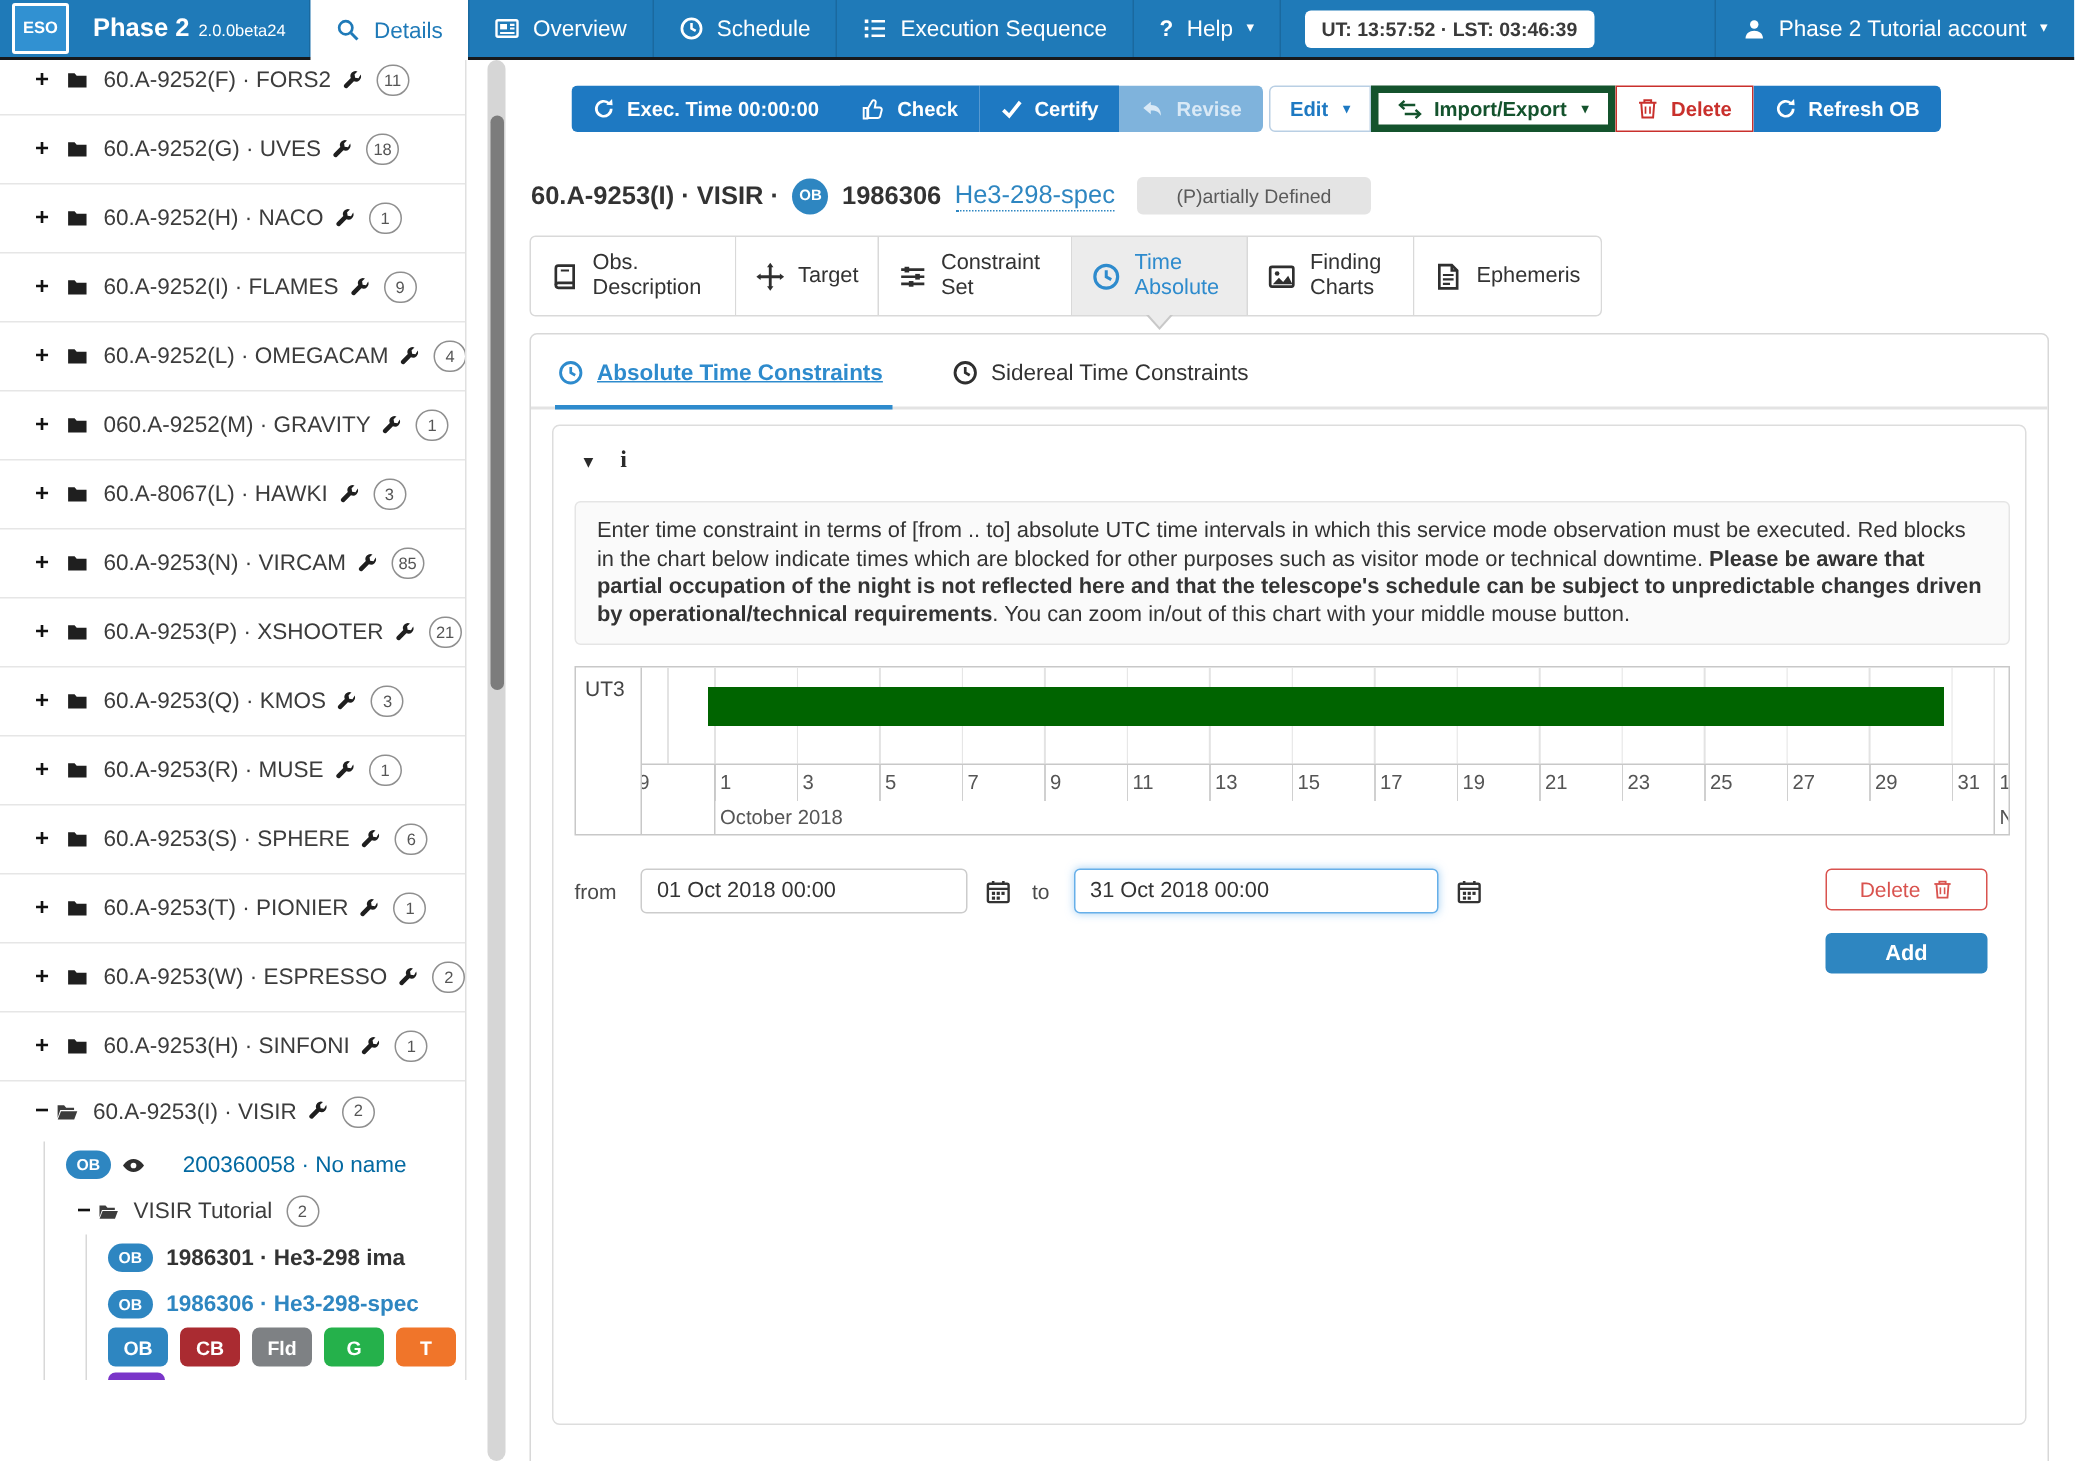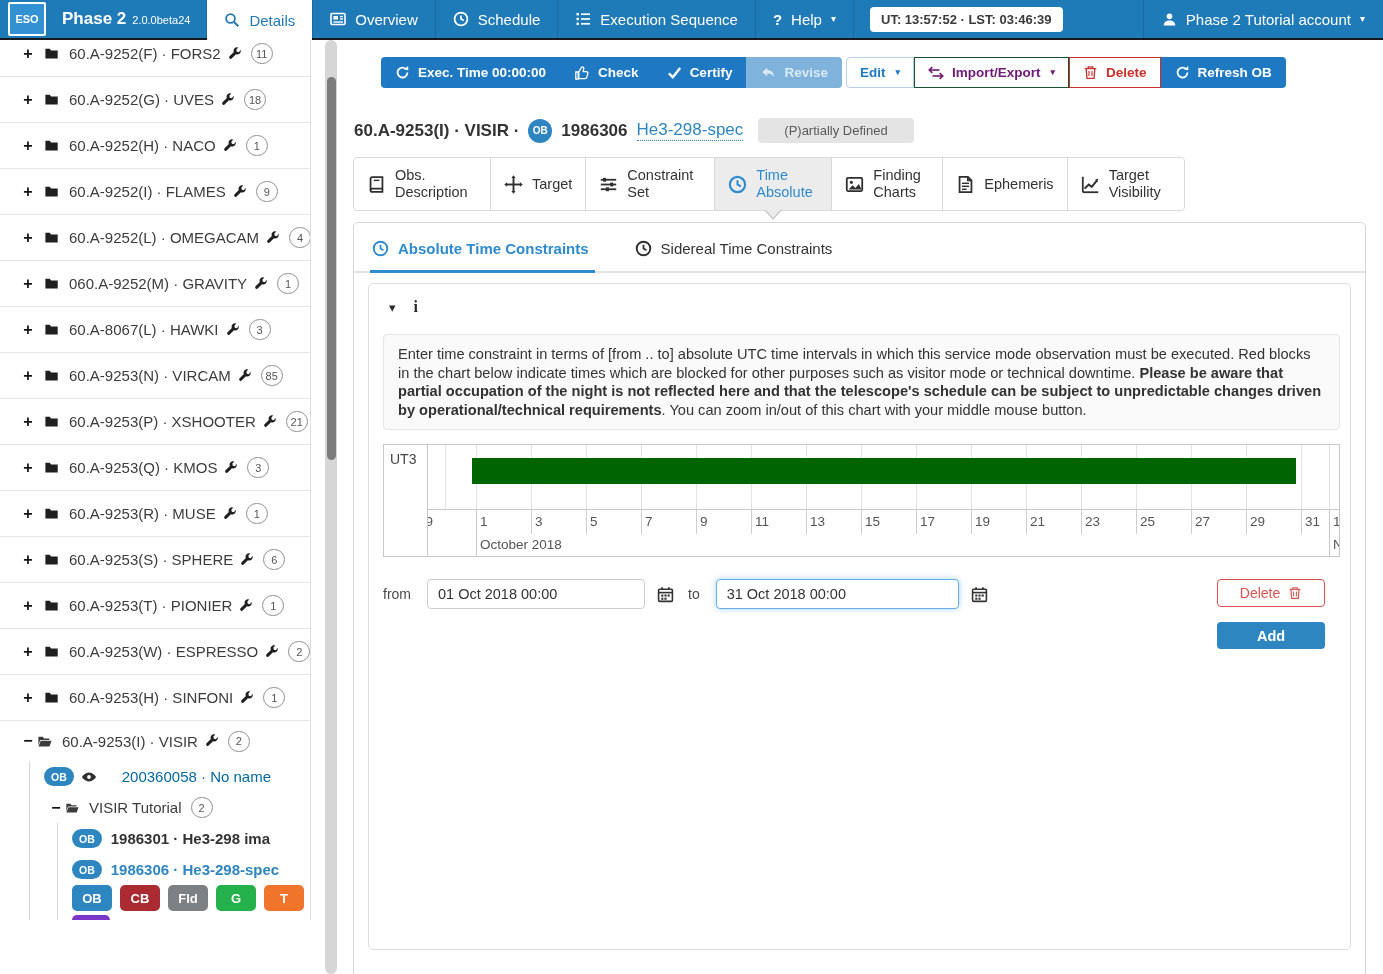--- a/index.html
+++ b/index.html
@@ -69,21 +69,21 @@
 
   .toolbar{position:absolute;left:0;top:17px;display:flex;align-items:center;padding-left:28px;}
   .btn{height:31px;display:inline-flex;align-items:center;gap:8px;font-size:13.5px;font-weight:700;
        padding:0 13px;box-sizing:border-box;cursor:pointer;border:1px solid transparent;
        background:#1e79c2;color:#fff;white-space:nowrap;}
   .btn .ico{color:inherit;}
   .btn.first{border-radius:4px 0 0 4px;}
   .btn.disabled{background:#7fb3dc;color:#d9e9f6;border-radius:0 4px 4px 0;cursor:default;}
   .grp2{margin-left:4px;display:flex;}
   .btn.white{background:#fff;color:#1e79c2;border:1px solid #b9cfe4;border-radius:4px 0 0 4px;}
-  .btn.white-blue{background:#fff;color:#701a75;border:1px solid #14532d;}
+  .btn.white-blue{background:#fff;color:#14532d;border:5px solid #14532d;}
   .btn.white-red{background:#fff;color:#c9302c;border:1px solid #c9302c;}
   .btn.last{border-radius:0 4px 4px 0;}
   .btn .caret{font-size:9px;margin-left:2px;}
 
   .title-row{position:absolute;left:1px;top:78px;display:flex;align-items:center;gap:9px;}
   .title-run{font-size:17px;font-weight:700;color:#333;}
   .ob-circle{background:#2e86c1;color:#fff;font-size:10px;font-weight:700;border-radius:50%;
              width:24px;height:24px;display:inline-flex;align-items:center;justify-content:center;}
   .title-id{font-size:17px;font-weight:700;color:#333;}
   .title-name{font-size:17px;color:#2e86c1;border-bottom:1px dotted #2e86c1;cursor:pointer;}
@@ -107,21 +107,21 @@
   .tab.active:after{content:"";position:absolute;left:50%;bottom:-8px;margin-left:-8px;
         border-left:8px solid transparent;border-right:8px solid transparent;
         border-top:9px solid #ececec;}
 
   .opanel{position:absolute;left:0;top:182px;width:1013px;height:800px;background:#fff;
           border:1px solid #d8d8d8;border-radius:5px;box-sizing:border-box;}
   .subtabs{display:flex;gap:38px;padding:17px 16px 0;border-bottom:2px solid #e3e3e3;}
   .subtab{display:flex;align-items:center;gap:9px;padding:0 6px 13px 2px;font-size:15px;color:#333;
           border-bottom:3px solid transparent;margin-bottom:-2px;cursor:pointer;}
   .subtab .ico{color:#2f2f2f;}
-  .subtab.active{color:#2e8bcd;font-weight:700;border-bottom-color:#2e8bcd;}
+  .subtab.active{color:#2e8bcd;font-weight:700;border-bottom-color:#2e8bcd;text-decoration:underline;}
   .subtab.active .ico{color:#2e8bcd;}
 
   .ipanel{margin:10px 14px 14px;border:1px solid #ddd;border-radius:5px;
           padding:14px 10px 300px 14px;}
   .ipanel-head{display:flex;align-items:center;gap:18px;color:#2b2b2b;padding-left:6px;}
   .ihead-caret{font-size:13px;cursor:pointer;}
   .info-i{font-weight:900;font-size:16px;font-family:"Liberation Serif",serif;cursor:pointer;}
   .info-box{margin-top:18px;background:#fafafa;border:1px solid #e5e5e5;border-radius:4px;
             padding:10px 14px;font-size:14.6px;line-height:18.6px;color:#333;}
 
@@ -661,26 +661,20 @@
         <svg class="ico" width="19" height="19">
             <use href="#i-image"></use>
           </svg>
         <span class="lbl2" style="width:56px">Finding Charts</span>
       </div>
       <div class="tab">
         <svg class="ico" width="19" height="19">
             <use href="#i-file"></use>
           </svg>
         <span>Ephemeris</span>
-      </div>
-      <div class="tab">
-        <svg class="ico" width="19" height="19">
-            <use href="#i-chartline"></use>
-          </svg>
-        <span class="lbl2" style="width:62px">Target Visibility</span>
       </div>
     </div>
 
     <div class="opanel">
       <div class="subtabs">
         <div class="subtab active">
           <svg class="ico" width="17" height="17">
               <use href="#i-clock"></use>
             </svg>
           <span>Absolute Time Constraints</span>

